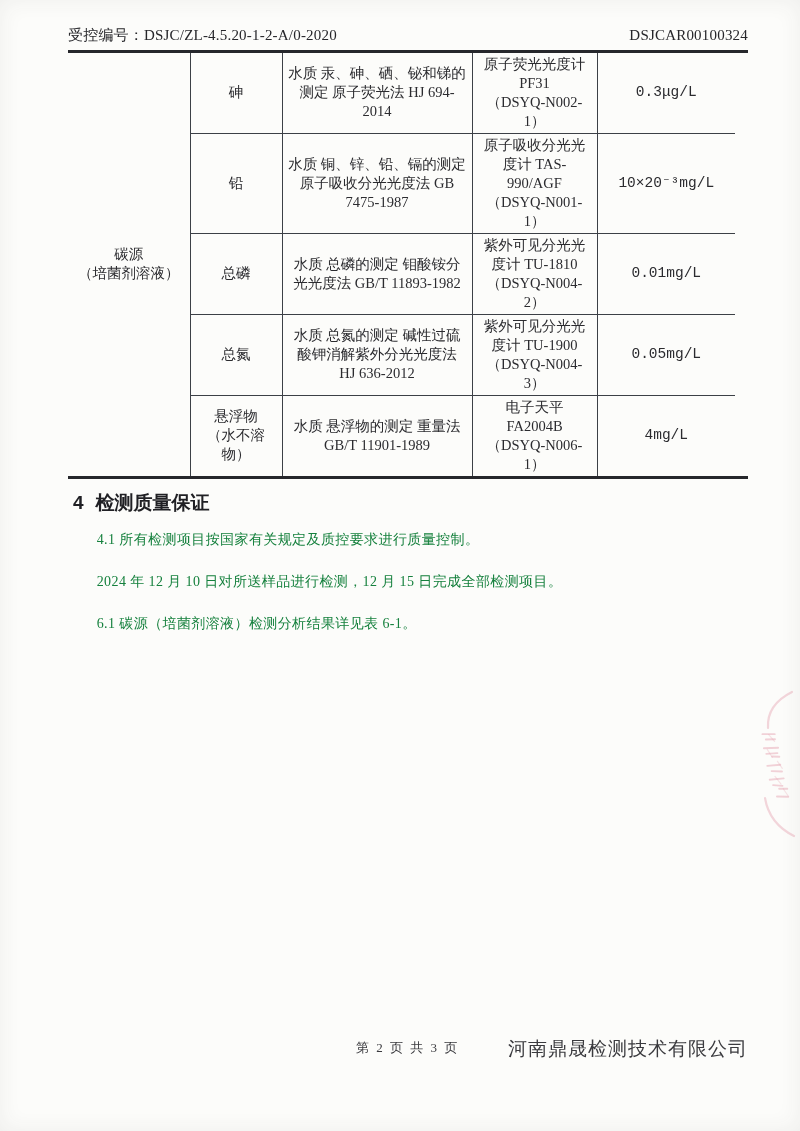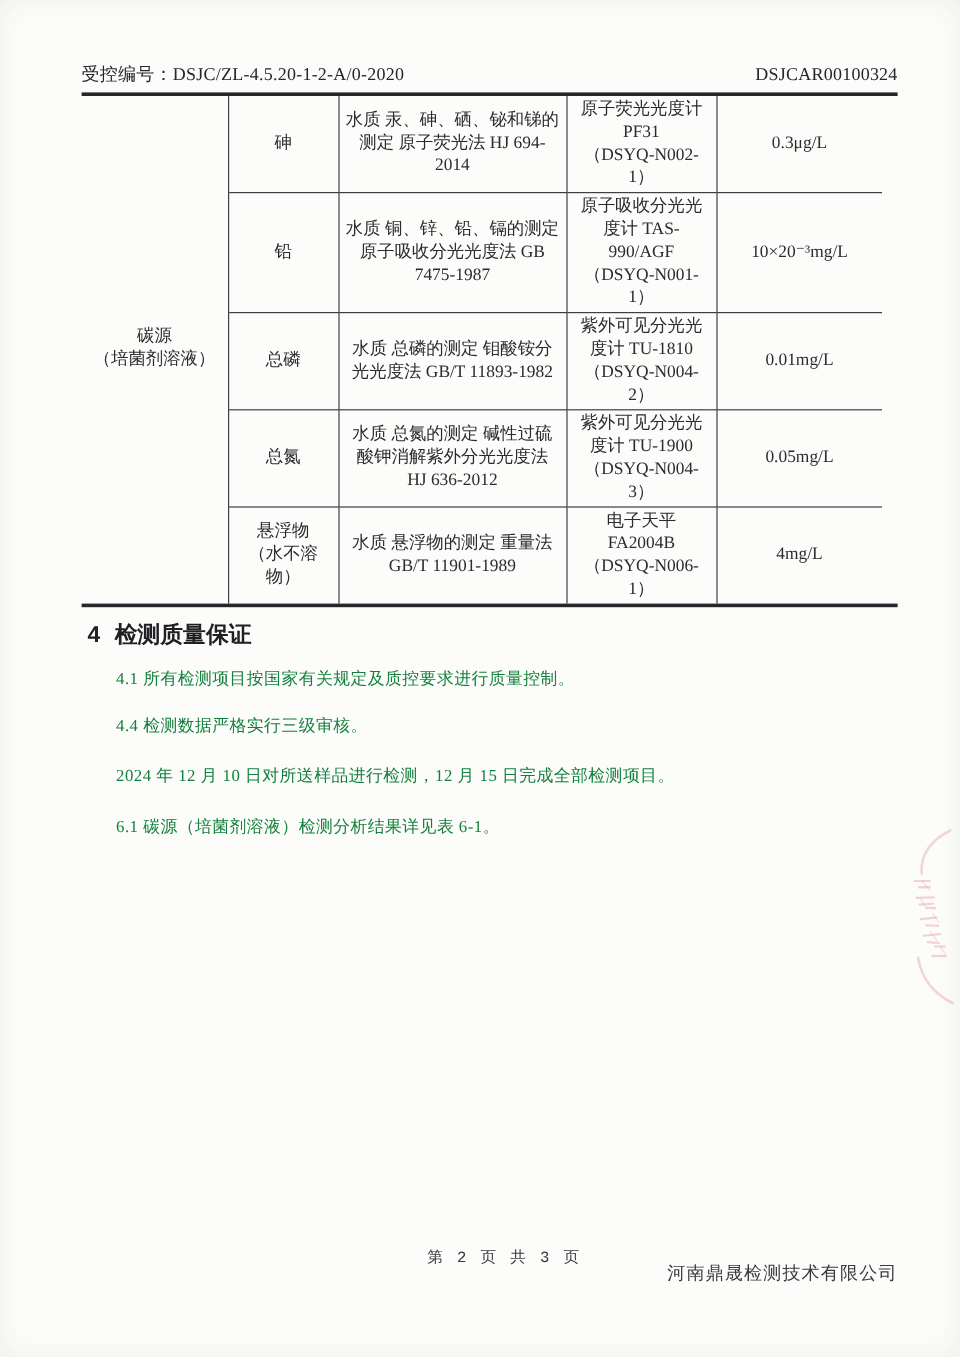--- a/index.html
+++ b/index.html
@@ -9,43 +9,43 @@
     background:#fcfcfa;
     overflow:hidden;
     font-family:"Liberation Serif","DejaVu Serif",serif;
     color:#26262a;
     box-shadow:inset 0 0 22px rgba(60,60,55,0.07);
   }
   .content{margin-left:68px;width:680px;}
 
   
   .doc-header{
-    padding-top:53px;
+    padding-top:26px;
     display:flex;justify-content:space-between;align-items:baseline;
     font-size:15px;letter-spacing:0.2px;text-align:right;
   }
   .rule{height:2.5px;background:#26272b;margin-top:5px;}
   .rule-bottom{height:3px;background:#26272b;}
 
   
   table.spec{
     border-collapse:collapse;table-layout:fixed;
     width:667px;
     font-size:14.5px;line-height:19px;
   }
   table.spec td{
     border:1px solid #3c4046;
     text-align:center;vertical-align:middle;
     padding:2px 5px;
     color:#2b2b2f;
   }
   table.spec tr:first-child td{border-top:none;}
   table.spec tr:last-child td{border-bottom:none;}
-  table.spec td:last-child{border-right:none;}
-  table.spec td.sample{border-left:none;border-bottom:none;border-top:none;font-family:Liberation Mono, monospace;}
+  table.spec td:last-child{border-right:none;font-family:Liberation Mono, monospace;}
+  table.spec td.sample{border-left:none;border-bottom:none;border-top:none;}
   .pre{white-space:pre-line;}
 
   
   h2.sec{
     font-family:"Liberation Sans","DejaVu Sans",sans-serif;
     font-size:19px;line-height:26px;font-weight:bold;
     color:#202024;
     margin:11px 0 0 5px;
   }
   h2.sec .num{margin-right:12px;}
@@ -55,24 +55,24 @@
     margin:3px 0 0 0;
     text-indent:2.05em;
     text-align:justify;
     color:#15803d;
   }
   p.body.first{margin-top:6px;}
 
   
   .doc-footer{
     position:absolute;left:68px;top:1036px;width:680px;height:22px;
-    font-size:13.5px;color:#3a3a3e;font-family:Liberation Mono, monospace;
+    font-size:13.5px;color:#3a3a3e;
   }
   .doc-footer .page-info{position:absolute;left:288px;top:3px;letter-spacing:2px;font-size:13px;}
-  .doc-footer .company{position:absolute;right:0;top:16px;font-size:15px;letter-spacing:1px;}
+  .doc-footer .company{position:absolute;right:0;top:0;font-size:19px;letter-spacing:1px;}
 
   
   .stamp{position:absolute;right:2px;top:686px;width:46px;height:156px;opacity:0.55;pointer-events:none;}
 </style>
 </head>
 <body>
 
 <div class="page">
 
   <div class="content">
@@ -135,21 +135,20 @@
         </tr>
       </tbody>
     </table>
 
     <div class="rule-bottom"></div>
 
     <h2 class="sec">
       <span class="num">4</span><span>检测质量保证</span>
     </h2>
     <p class="body first">4.1 所有检测项目按国家有关规定及质控要求进行质量控制。</p>
-    <p class="body">4.4 检测数据严格实行三级审核。</p>
 
     <p class="body first">2024 年 12 月 10 日对所送样品进行检测，12 月 15 日完成全部检测项目。</p>
 
     <p class="body first">6.1 碳源（培菌剂溶液）检测分析结果详见表 6-1。</p>
   </div>
 
   <div class="doc-footer">
     <span class="page-info">第 2 页 共 3 页</span>
     <span class="company">河南鼎晟检测技术有限公司</span>
   </div>

